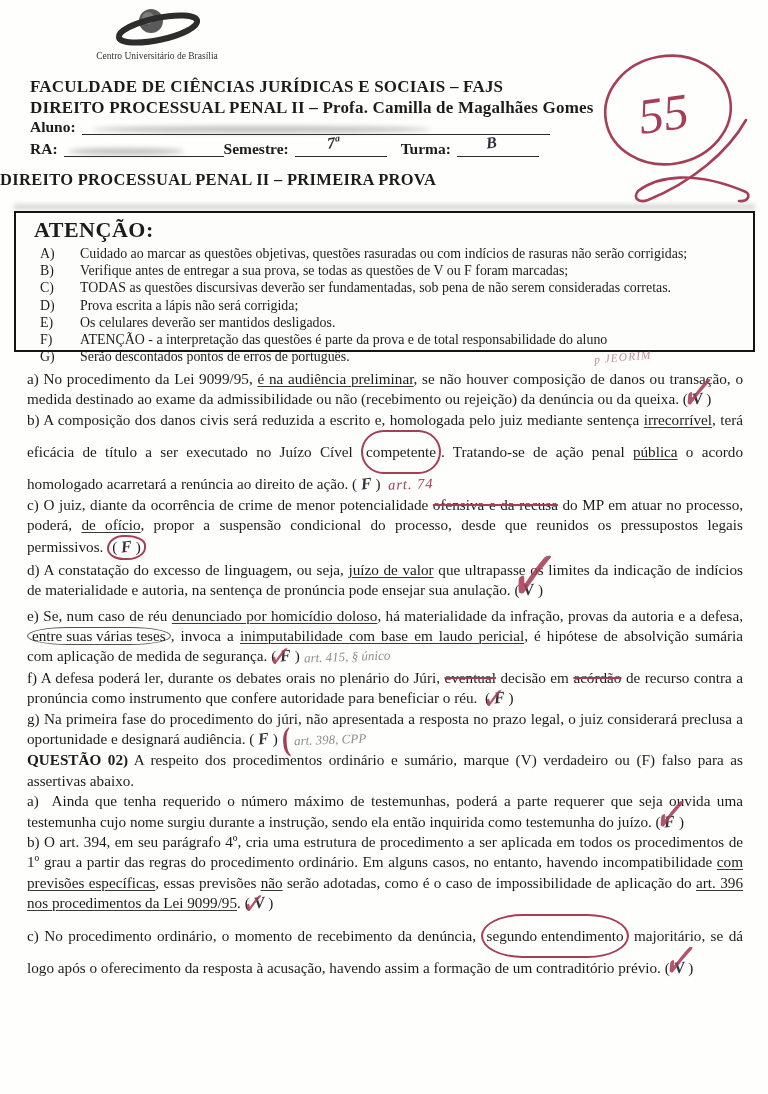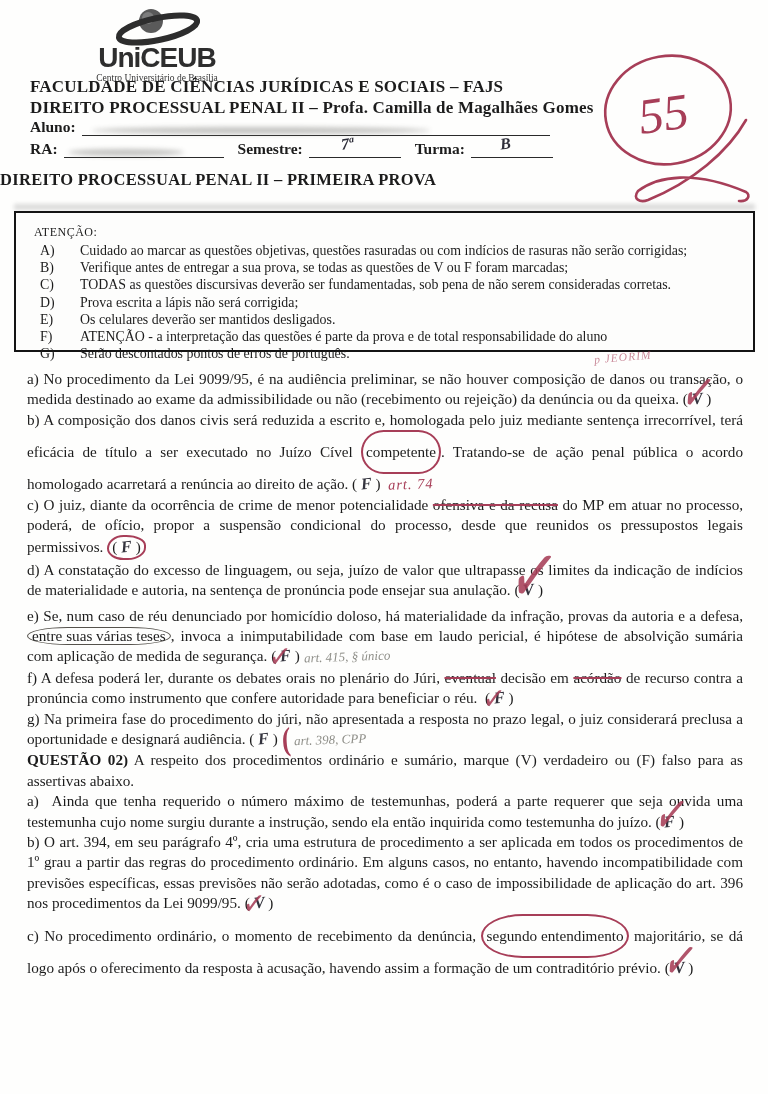--- a/index.html
+++ b/index.html
@@ -18,45 +18,45 @@
   .logo{position:absolute;left:74px;top:6px;width:166px;text-align:center}
   .logo-icon{display:block;margin:0 auto}
   .logo-brand{font-family:"Liberation Sans","DejaVu Sans",sans-serif;font-weight:bold;
     font-size:28px;letter-spacing:-1px;color:#2e2e2e;line-height:1;margin-top:-6px}
   .logo-sub{font-family:Liberation Serif, serif;font-size:9.5px;color:#333;margin-top:1px}
   
   .hline{position:absolute;left:30px;font-weight:bold;font-size:17px;letter-spacing:.2px;white-space:nowrap}
   .hline1{top:77px}
   .hline2{top:98px}
   
-  .frow{position:absolute;left:30px;display:flex;align-items:flex-end;font-weight:bold;font-size:15.5px}
+  .frow{position:absolute;left:30px;display:flex;align-items:flex-start;font-weight:bold;font-size:15.5px}
   .frow1{top:118px}
   .frow2{top:140px}
   .fline{display:inline-block;border-bottom:1.8px solid #2a2a2a;height:17px;position:relative;margin-left:6px}
   .fline .hwv{position:absolute;left:35%;top:-6px;border:none}
   .smudge{position:absolute;top:8px;height:7px;background:#7c7c78;opacity:.45;filter:blur(2.5px);border-radius:50%}
   .smudge-aluno{left:10px;right:120px}
   .smudge-ra{left:4px;right:40px}
   .hwv{font-style:italic;font-weight:bold;color:#2f2f3a;display:inline-block;transform:rotate(-7deg);font-size:16px}
   
   .exam-title{position:absolute;top:170px;left:0;width:100%;text-align:left;font-weight:bold;font-size:16.5px;letter-spacing:.3px}
   
   .streak{position:absolute;left:14px;top:204px;width:741px;height:6px;background:#8a8a8a;opacity:.3;filter:blur(2px)}
   
   .att-box{position:absolute;left:14px;top:211px;width:741px;height:141px;border:2px solid #141414;padding:3px 10px 0 10px;background:#fdfdfc}
-  .att-head{font-weight:normal;font-size:12px;letter-spacing:.5px;margin:9px 0 2px 8px}
+  .att-head{font-weight:bold;font-size:22px;letter-spacing:.5px;margin:1px 0 2px 8px}
   .att-row{display:flex;font-size:13.9px;line-height:17.2px}
   .att-key{flex:none;width:54px;padding-left:14px}
   .att-text{flex:1}
   
   .content{position:absolute;left:27px;top:369px;width:716px;font-size:15.2px;line-height:20.4px;text-align:justify}
   .q-head{margin:0}
   .q-head .b,.b{font-weight:bold}
   .q-item{margin:0}
-  .u{text-decoration-color:#3c3a36;text-decoration-thickness:1.4px;text-underline-offset:2px}
+  .u{text-decoration:underline;text-decoration-color:#3c3a36;text-decoration-thickness:1.4px;text-underline-offset:2px}
   .strike-red{text-decoration:line-through;text-decoration-color:var(--red-ink,#a73e58);text-decoration-thickness:2px}
   .oval{border:1.5px solid #55524c;border-radius:48%/85%;padding:0 4px;display:inline-block;line-height:1.05}
   .oval-red{border:2px solid var(--red-ink,#a73e58);border-radius:48%/85%;padding:12px 3px;display:inline-block;line-height:1.05}
   .hw{font-style:italic;font-weight:bold;color:#33333d;display:inline-block;transform:rotate(-6deg);font-size:1.07em}
   .red-note{color:var(--red-ink,#a73e58);font-style:italic;font-size:14.5px;white-space:nowrap;letter-spacing:1px;display:inline-block;transform:rotate(-2deg)}
   .pencil-note{color:var(--pencil,#8f8f89);font-style:italic;font-size:13px;white-space:nowrap;display:inline-block;transform:rotate(-2deg)}
   .red-paren{color:var(--red-ink,#a73e58);font-size:26px;display:inline-block;transform:scaleY(1.25) rotate(-4deg);vertical-align:-4px;font-weight:bold}
   
   .ans{position:relative;display:inline-block;white-space:nowrap}
   .ans[class*="mark-check"]::after{
@@ -77,39 +77,38 @@
 <body>
 
 <div class="page">
 
   <div class="logo">
     <svg class="logo-icon" width="92" height="44" viewBox="0 0 92 44">
       <circle cx="40" cy="15" r="12" fill="#5a5a5a"></circle>
       <circle cx="37" cy="12" r="6" fill="#7d7d7d"></circle>
       <ellipse cx="47" cy="23" rx="40" ry="11" fill="none" stroke="#2d2d2d" stroke-width="6" transform="rotate(-12 47 23)"></ellipse>
     </svg>
-    <div class="logo-brand">UniCEUB</div>
     <div class="logo-sub">Centro Universitário de Brasília</div>
   </div>
 
   <div class="hline hline1">FACULDADE DE CIÊNCIAS JURÍDICAS E SOCIAIS – FAJS</div>
   <div class="hline hline2">DIREITO PROCESSUAL PENAL II – Profa. Camilla de Magalhães Gomes</div>
 
   <div class="frow frow1">
     <span>Aluno:</span>
     <span class="fline" style="width:468px">
         <span class="smudge smudge-aluno"></span>
       </span>
   </div>
   <div class="frow frow2">
     <span>RA:</span>
     <span class="fline" style="width:160px">
         <span class="smudge smudge-ra"></span>
       </span>
-    <span style="margin-left:14px">Semestre:</span>
+    <span style="">Semestre:</span>
     <span class="fline" style="width:92px">
         <span class="hwv">7ª</span>
       </span>
     <span style="margin-left:14px">Turma:</span>
     <span class="fline" style="width:82px">
         <span class="hwv">B</span>
       </span>
   </div>
 
   <div class="grade">

